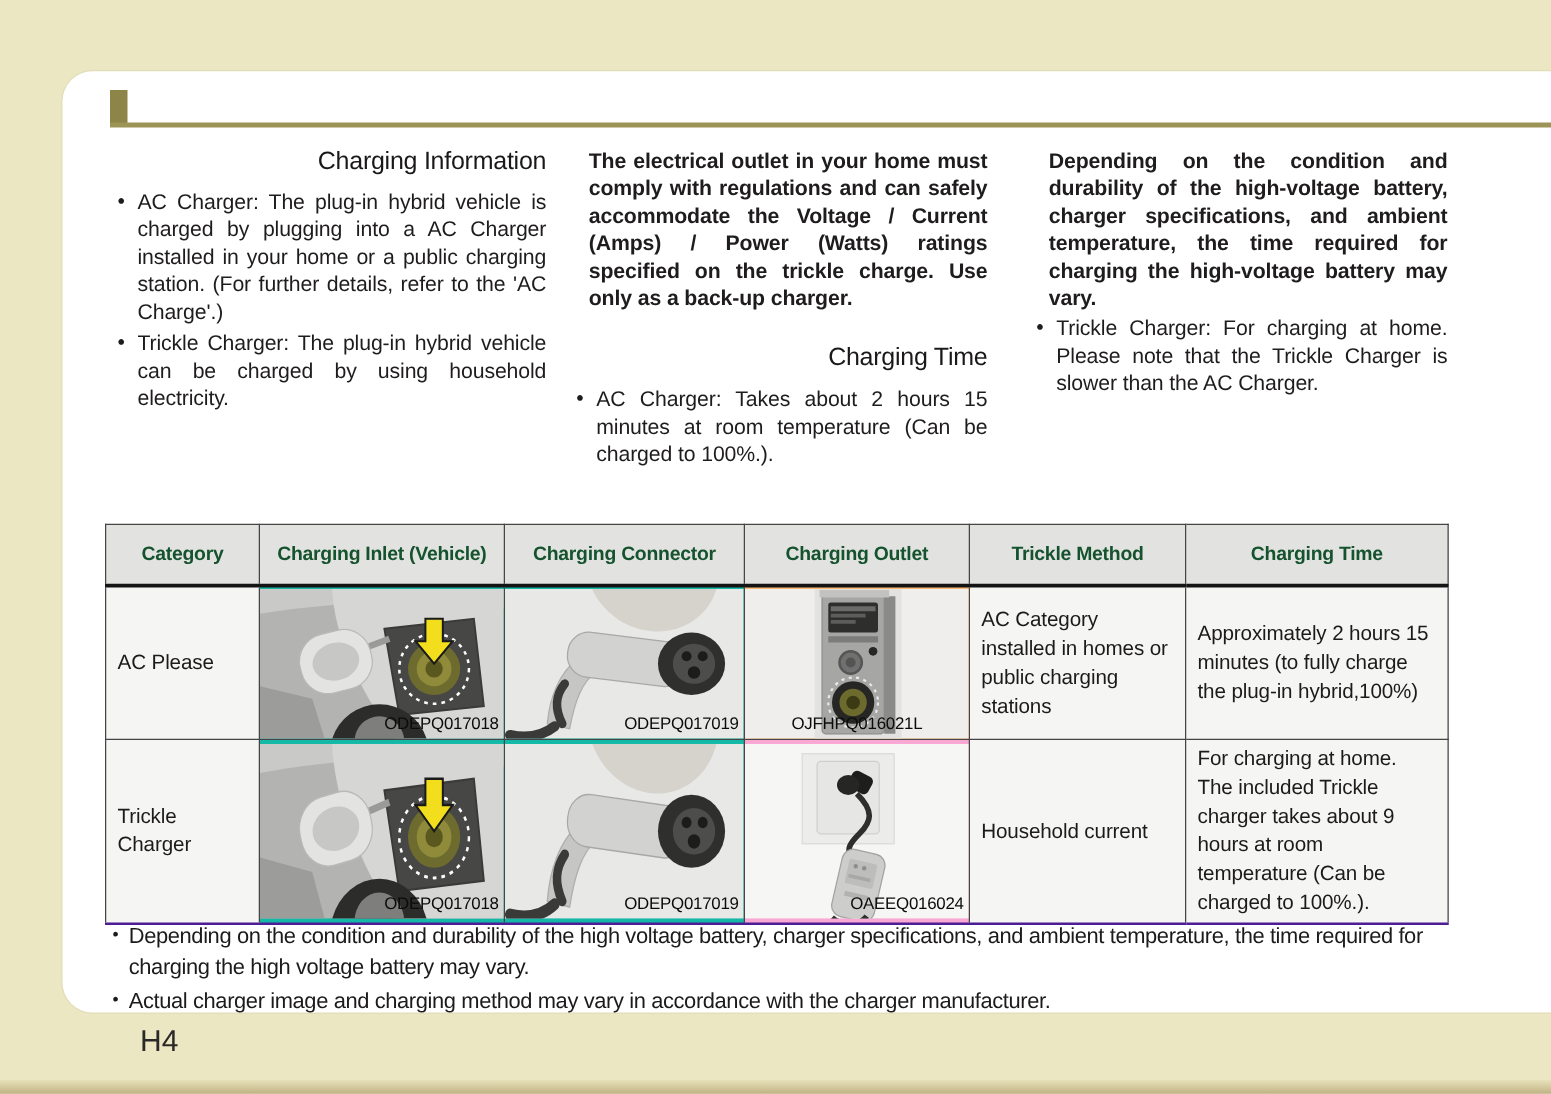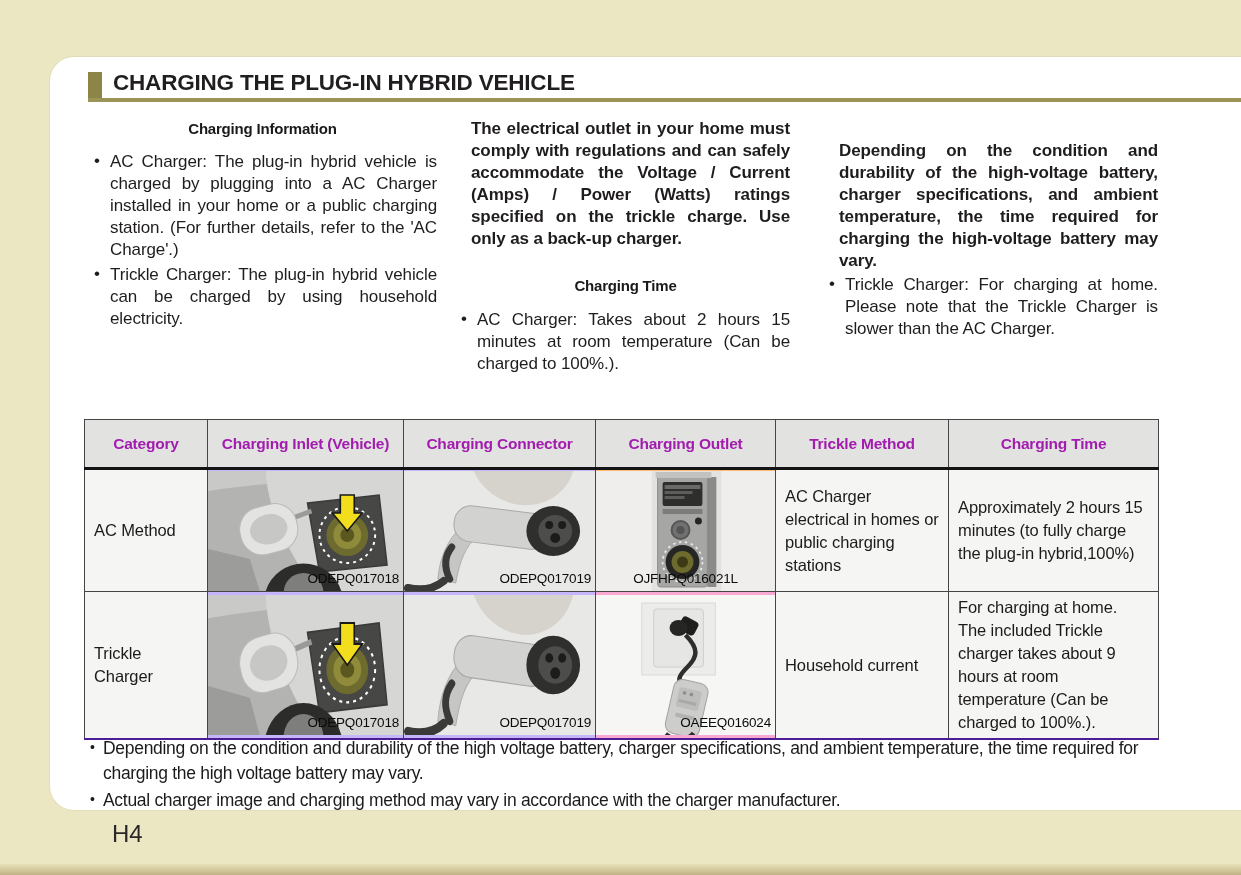--- a/index.html
+++ b/index.html
@@ -26,49 +26,49 @@
     font-size:22.5px; font-weight:bold; letter-spacing:-0.2px; color:#211e1f; white-space:nowrap;
   }
   .title-underline { position:absolute; left:38px; top:41px; right:0; height:4px; background:#9c9456; }
   
   .columns { position:absolute; left:38px; top:61px; display:flex; }
   .col { text-align:justify; font-size:17px; line-height:22px; letter-spacing:-0.1px; }
   .col-1 { width:349px; }
   .col-2 { width:335px; margin-left:18px; }
   .col-3 { width:335px; margin-left:33px; }
   .section-heading {
-    font-size:15px; font-weight:bold; letter-spacing:-0.2px;
-    margin:0 0 11px 0; text-align:center; color:#1b1819;
+    font-size:20px; font-weight:normal; letter-spacing:-0.2px;
+    margin:0 0 11px 0; text-align:right; color:#1b1819;
   }
   .bullet-item { position:relative; padding-left:22px; margin:0 0 3px 0; }
   .bullet-item .marker { position:absolute; left:6px; top:-1px; }
   .indent-para { padding-left:16px; margin:0;font-weight:bold; }
   .col-1 .section-heading.second { margin-top:29px; margin-bottom:0; }
   .col-2 .section-heading { margin-top:25px; margin-left:6px; margin-bottom:12px; }
-  .col-3 .indent-para { margin-bottom:2px;margin-top:22px; }
+  .col-3 .indent-para { margin-bottom:2px; }
   
   table.types-table {
     position:absolute; left:34px; top:362px; width:1074px;
     border-collapse:collapse; table-layout:fixed;
   }
   .types-table th {
     background:#e2e2e0; border:1.5px solid #454545; border-bottom:3px solid #141414;
     font-size:15.5px; font-weight:bold; line-height:19px; letter-spacing:-0.2px;
-    height:48px; padding:14px 8px; color:#a21caf;
+    height:48px; padding:14px 8px; color:#14532d;
   }
   .types-table td {
     border:1.5px solid #454545; background:#f5f5f3;
     font-size:16.5px; line-height:23px; letter-spacing:-0.1px;
     vertical-align:middle; padding:0; color:#1c1a1b;
   }
   .types-table tr.row-ac td { height:123px; }
   .types-table tr.row-trickle td { height:143px; }
   .types-table tr.row-trickle td { border-bottom:2px solid #4c1d95; }
   .cell-text { padding:4px 9px; }
-  td.photo-cell { padding:0; background:#c4b5fd; }
+  td.photo-cell { padding:0; background:#14b8a6; }
   .photo-wrap { position:relative; width:100%; overflow:hidden; }
   .row-ac .photo-wrap { height:120px; }
   .row-trickle .photo-wrap { height:140px; }
   .photo-wrap svg { display:block; width:100%; height:100%; }
   .caption {
     position:absolute; right:4px; bottom:1px; font-size:13.5px; color:#0b0b0b;
     letter-spacing:-0.2px; white-space:nowrap;
   }
   .caption.caption-center { right:auto; left:50%; transform:translateX(-50%); }
   
@@ -80,21 +80,20 @@
   .footnote .marker { position:absolute; left:2px; top:-1px; font-size:14px; }
   
   .page-label { position:absolute; left:112px; top:820px; font-size:24px; color:#2b2829; }
 </style>
 </head>
 <body>
 
 <div class="card">
 
   <div class="accent-square"></div>
-  <div class="page-title">CHARGING THE PLUG-IN HYBRID VEHICLE</div>
   <div class="title-underline"></div>
 
   <div class="columns">
 
     <div class="col col-1">
       <h3 class="section-heading">Charging Information</h3>
       <div class="bullet-item">
         <span class="marker">•</span>
         <span>AC Charger: The plug-in hybrid vehicle is charged by plugging into a AC Charger installed in your home or a public charging station. (For further details, refer to the 'AC Charge'.)</span>
       </div>
@@ -136,21 +135,21 @@
       <th>Category</th>
       <th>Charging Inlet (Vehicle)</th>
       <th>Charging Connector</th>
       <th>Charging Outlet</th>
       <th>Trickle Method</th>
       <th>Charging Time</th>
     </tr>
 
     <tr class="row-ac">
       <td>
-            <div class="cell-text">AC Method</div>
+            <div class="cell-text">AC Please</div>
           </td>
       <td class="photo-cell">
         <div class="photo-wrap">
           <svg viewBox="0 0 196 120" preserveAspectRatio="none">
             <rect width="196" height="120" fill="#b3b3b1"></rect>
             <path d="M0 0 H196 V16 Q100 4 0 20 Z" fill="#c9c9c7"></path>
             <path d="M58 0 L196 0 L196 120 L108 120 C80 80 60 40 58 0 Z" fill="#d6d6d4"></path>
             <path d="M100 32 L172 24 L180 94 L112 101 Z" fill="#474745" stroke="#3a3a38" stroke-width="1.5"></path>
             <g transform="rotate(-14 62 58)">
               <rect x="32" y="34" width="58" height="48" rx="22" fill="#e3e3e1" stroke="#b9b9b7"></rect>
@@ -207,21 +206,21 @@
             <circle cx="85" cy="59" r="4" fill="#545452"></circle>
             <circle cx="87" cy="91" r="17" fill="#262624"></circle>
             <circle cx="87" cy="91" r="11" fill="#6d6a2d"></circle>
             <circle cx="87" cy="91" r="5.5" fill="#3c3a14"></circle>
             <circle cx="87" cy="91" r="20" fill="none" stroke="#e9e9e7" stroke-width="1.8" stroke-dasharray="2.5 3.5"></circle>
           </svg>
           <span class="caption caption-center">OJFHPQ016021L</span>
         </div>
       </td>
       <td>
-            <div class="cell-text">AC Charger electrical in homes or public charging stations</div>
+            <div class="cell-text">AC Category installed in homes or public charging stations</div>
           </td>
       <td>
             <div class="cell-text">Approximately 2 hours 15 minutes  (to fully charge the plug-in hybrid,100%)</div>
           </td>
     </tr>
 
     <tr class="row-trickle">
       <td>
             <div class="cell-text">Trickle Charger</div>
           </td>

